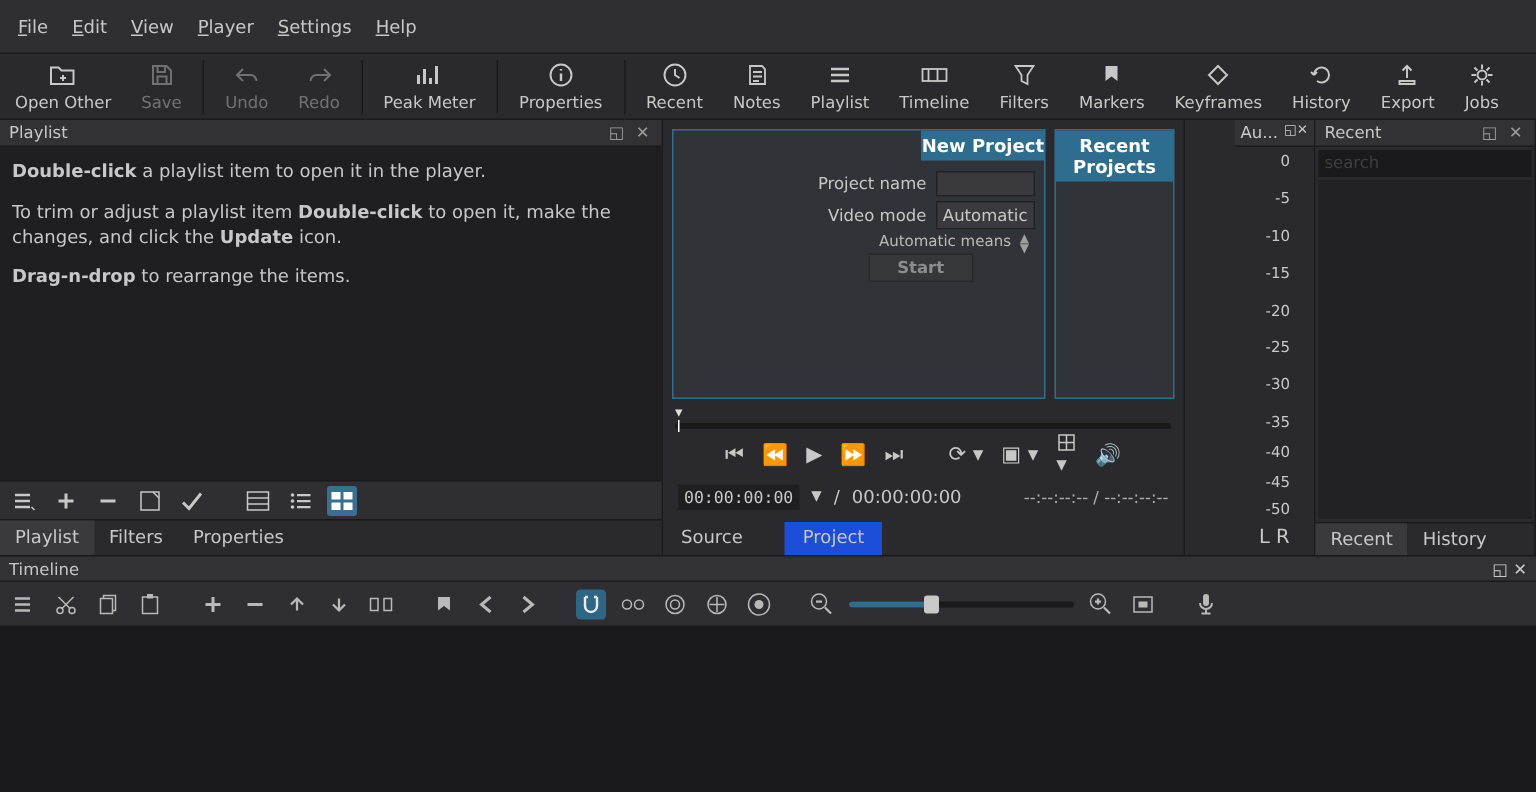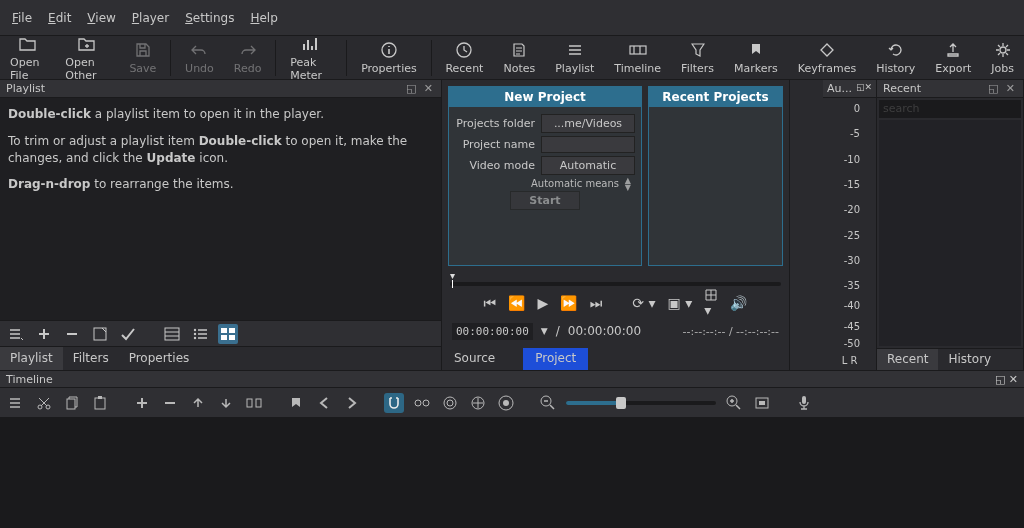--- a/index.html
+++ b/index.html
@@ -117,21 +117,21 @@
     display:flex; flex-direction:column;
   }
   .card-header {
     background: #2d6e8e;
     color: #fff;
     text-align: center;
     padding: 3px 0;
     font-weight: bold;
     font-size: 12px;
   }
-  .newproj-card { width: 194px; }
+  .newproj-card { width: 249px; align-items: flex-end; }
   .recentproj-card { flex:1; }
   .card-body { padding: 4px 6px; font-size:11px; }
   .form-row { display:flex; align-items:center; margin:3px 0; }
   .form-row label { width: 86px; text-align:right; padding-right:6px; }
   .form-row .val {
     flex:1; background:#3a3a3e; padding:2px 4px; text-align:center; border:1px solid #222;
   }
   .form-row .val.input { text-align:left; min-height:17px; }
   .start-btn {
     margin: 2px auto 2px auto; width: 70px; text-align:center;
@@ -151,21 +151,21 @@
   .spacer { flex:1; }
   .view-tabs { display:flex; height:22px;gap:16px; }
   .view-tabs .vtab { padding:3px 12px; font-size:12px; }
   .view-tabs .vtab.active { background:#1d4ed8; }
 
   
   .audio-panel { width: 54px; border-right:1px solid #1a1a1c; display:flex; flex-direction:column;margin-left:33px; }
   .audio-title { font-size:11px; padding:2px 4px; background:#323236; border-bottom:1px solid #1a1a1c; height:18px; display:flex; justify-content:space-between; }
   .meter-scale { flex:1; position:relative; font-size:10px; }
   .meter-scale .tick { position:absolute; right:16px; transform:translateY(-50%); }
-  .meter-lr { text-align:center; font-size:10px; padding:4px 0; }
+  .meter-lr { text-align:center; font-size:13px; padding:4px 0; }
 
   
   .recent-panel { flex:1; display:flex; flex-direction:column; }
   .recent-search { margin:2px; height:18px; background:#1a1a1c; color:#555; padding:2px 4px; font-size:11px; }
   .recent-list { flex:1; background:#222226; margin:0 2px 2px 2px; }
   .recent-tabs { display:flex; height:22px; border-top:1px solid #1a1a1c; }
   .recent-tabs .rtab { padding:3px 10px; font-size:12px; }
   .recent-tabs .rtab.active { background:#3a3a3e; }
 
   
@@ -198,28 +198,20 @@
   <div class="menu-item"><u>P</u>layer</div>
   <div class="menu-item"><u>S</u>ettings</div>
   <div class="menu-item"><u>H</u>elp</div>
 </div>
 
 <div class="toolbar">
   <div class="tb">
     <span class="tb-icon">
         <svg width="18" height="16">
           <path d="M1 3h5l2 2h8v9H1z" fill="none" stroke="#c8c8c8" stroke-width="1.3"></path>
-        </svg>
-      </span>
-    <span class="tb-label">Open File</span>
-  </div>
-  <div class="tb">
-    <span class="tb-icon">
-        <svg width="18" height="16">
-          <path d="M1 3h5l2 2h8v9H1z" fill="none" stroke="#c8c8c8" stroke-width="1.3"></path>
           <path d="M9 8v4M7 10h4" stroke="#c8c8c8" stroke-width="1.3"></path>
         </svg>
       </span>
     <span class="tb-label">Open Other</span>
   </div>
   <div class="tb disabled">
     <span class="tb-icon">
         <svg width="16" height="16">
           <path d="M2 2h9l3 3v9H2z M5 2v4h5V2 M5 14v-5h6v5" fill="none" stroke="#c8c8c8" stroke-width="1.3"></path>
         </svg>
@@ -418,24 +410,20 @@
       <div class="tab">Properties</div>
     </div>
   </div>
 
   <div class="preview-panel">
     <div class="preview-body">
       <div class="newproj-row">
         <div class="card newproj-card">
           <div class="card-header">New Project</div>
           <div class="card-body">
-            <div class="form-row">
-              <label>Projects folder</label>
-              <div class="val">...me/Videos</div>
-            </div>
             <div class="form-row">
               <label>Project name</label>
               <div class="val input"></div>
             </div>
             <div class="form-row">
               <label>Video mode</label>
               <div class="val">Automatic</div>
             </div>
             <div class="auto-note">
               <span>Automatic means</span>

